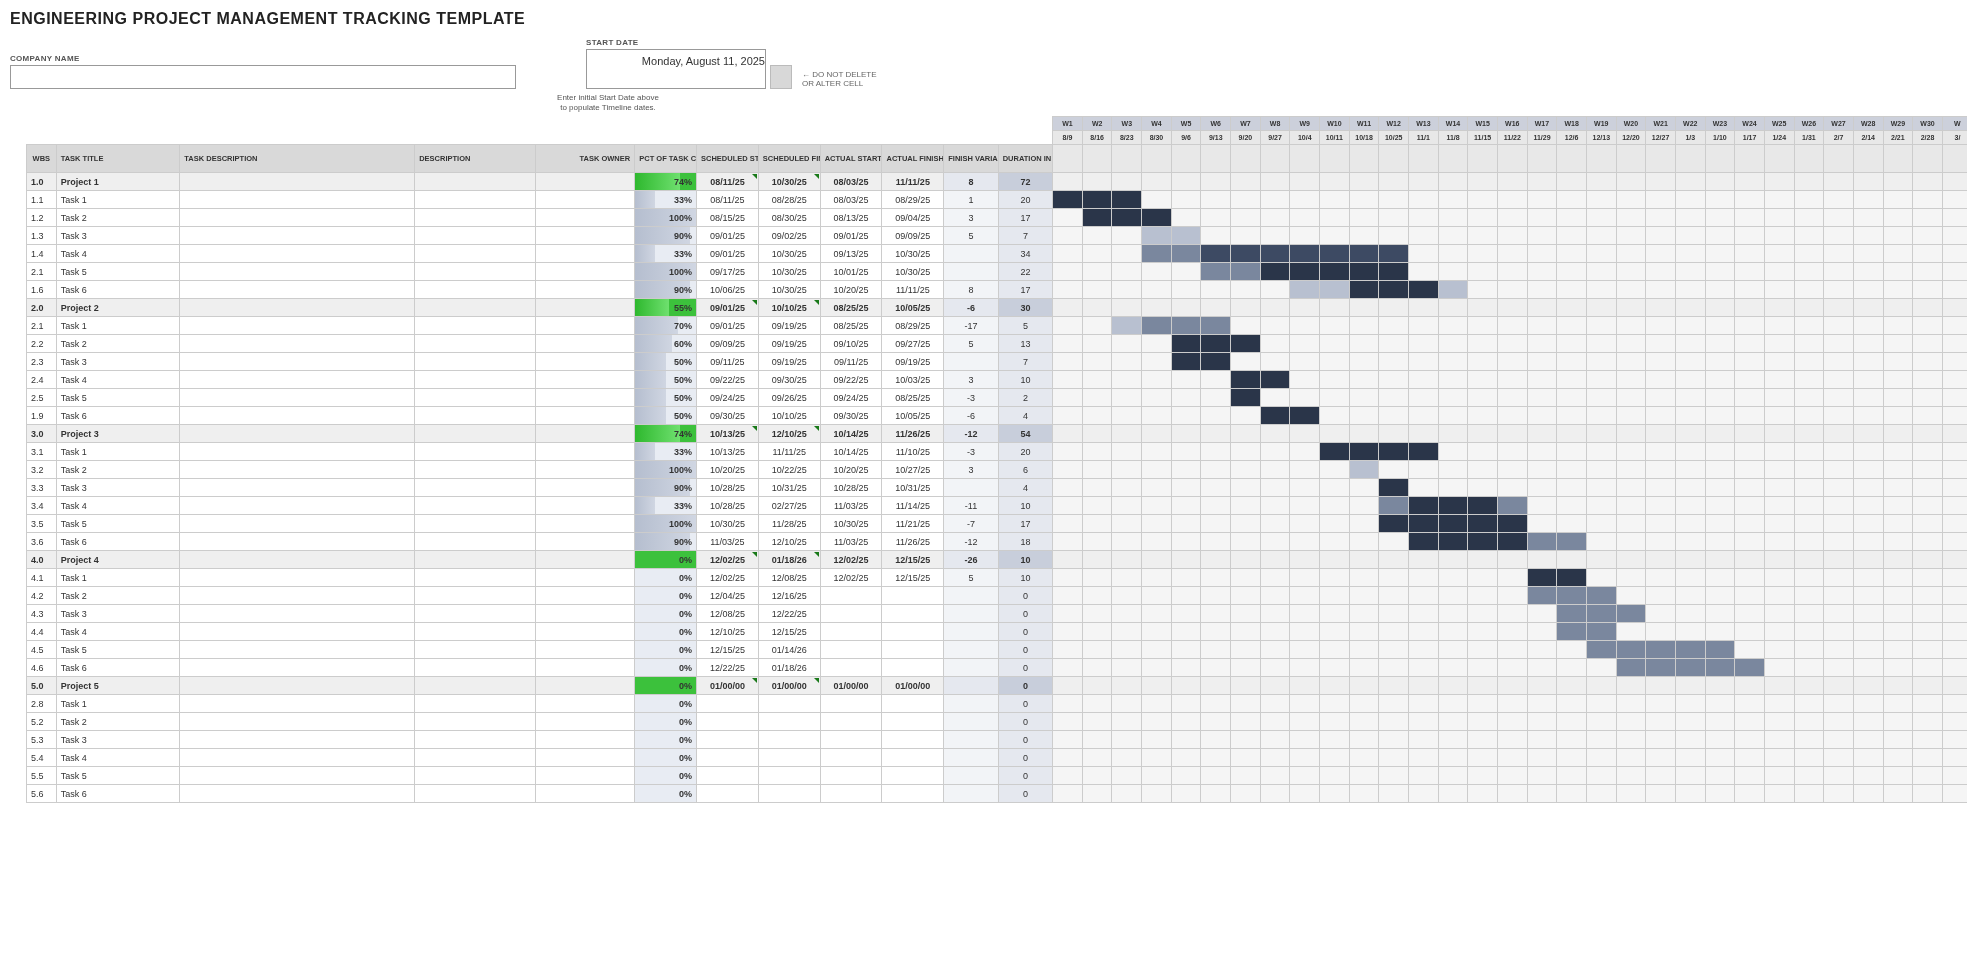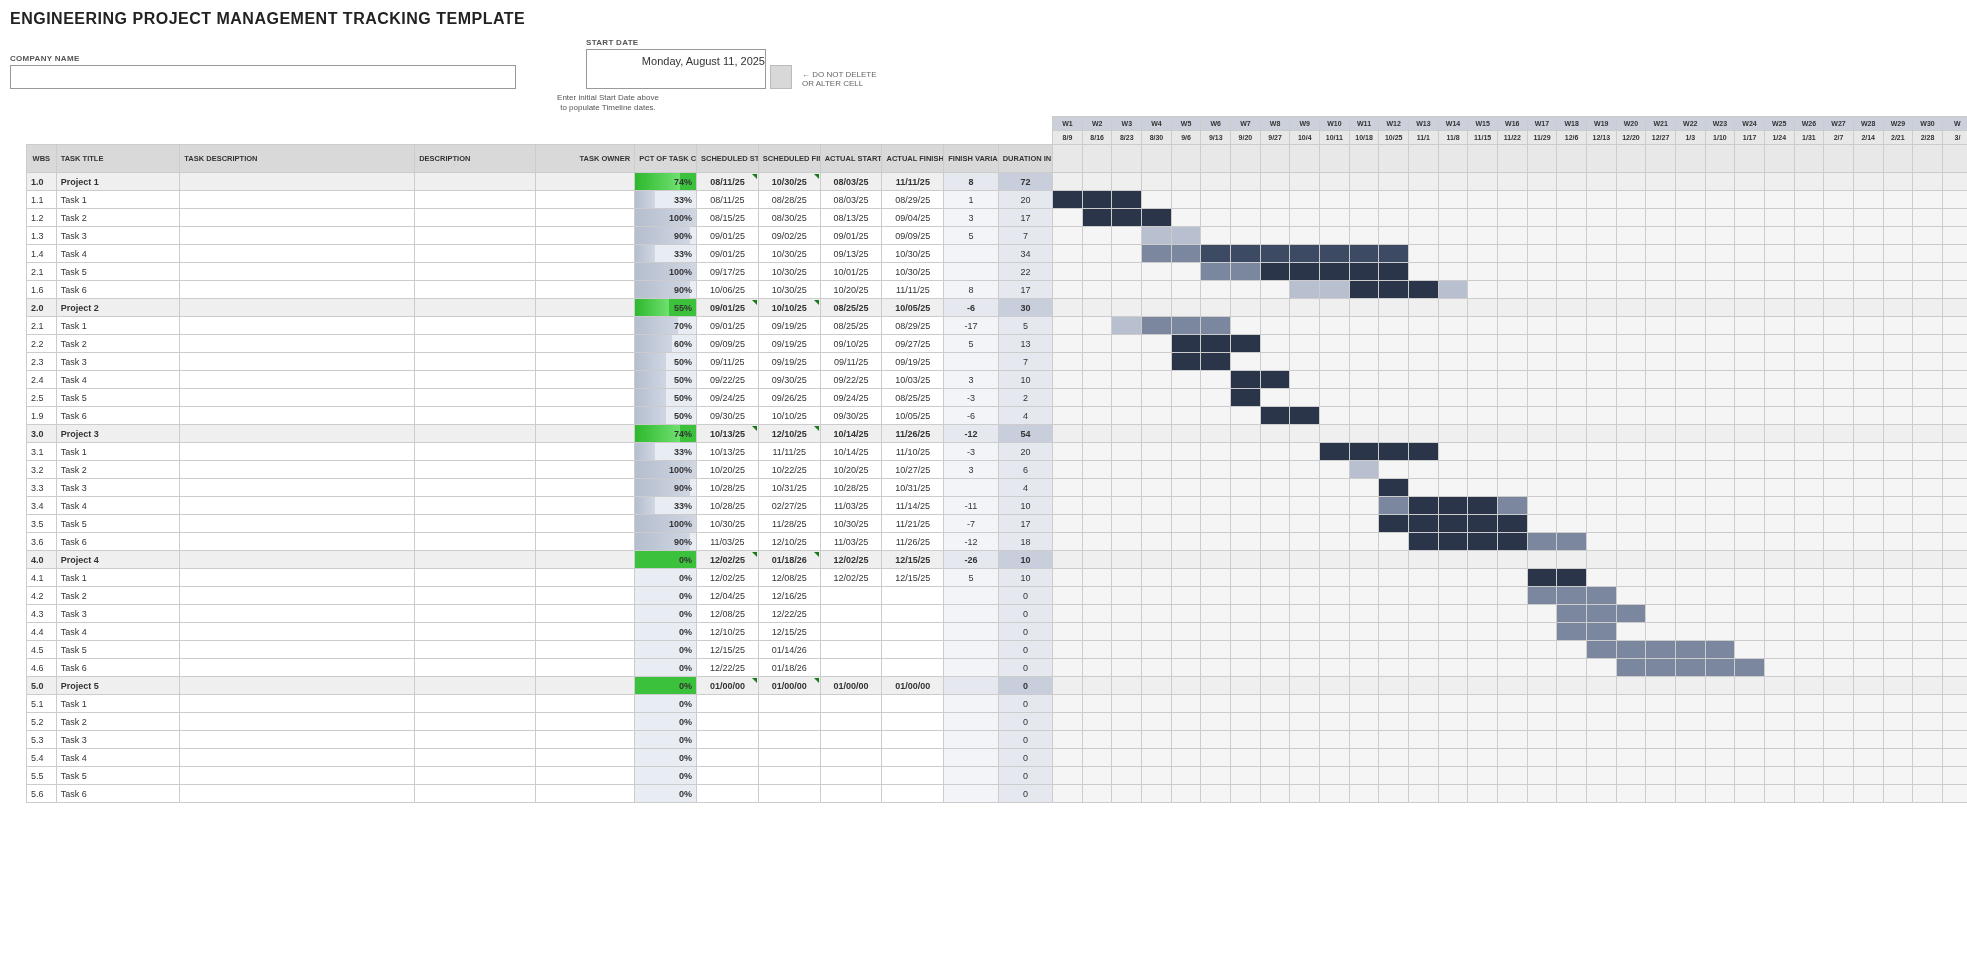--- a/index.html
+++ b/index.html
@@ -1640,21 +1640,21 @@
         <td class="gc"></td>
         <td class="gc"></td>
         <td class="gc"></td>
         <td class="gc"></td>
         <td class="gc"></td>
         <td class="gc"></td>
         <td class="gc"></td>
         <td class="gc"></td>
       </tr>
       <tr>
-        <td class="wbs">5.1</td>
+        <td class="wbs">2.8</td>
         <td class="ttl">Task 1</td>
         <td></td>
         <td></td>
         <td></td>
         <td class="pct-cell" style="--p: 0%;"><span>0%</span></td>
         <td class="c"></td>
         <td class="c"></td>
         <td class="c"></td>
         <td class="c"></td>
         <td class="var-cell c"></td>

